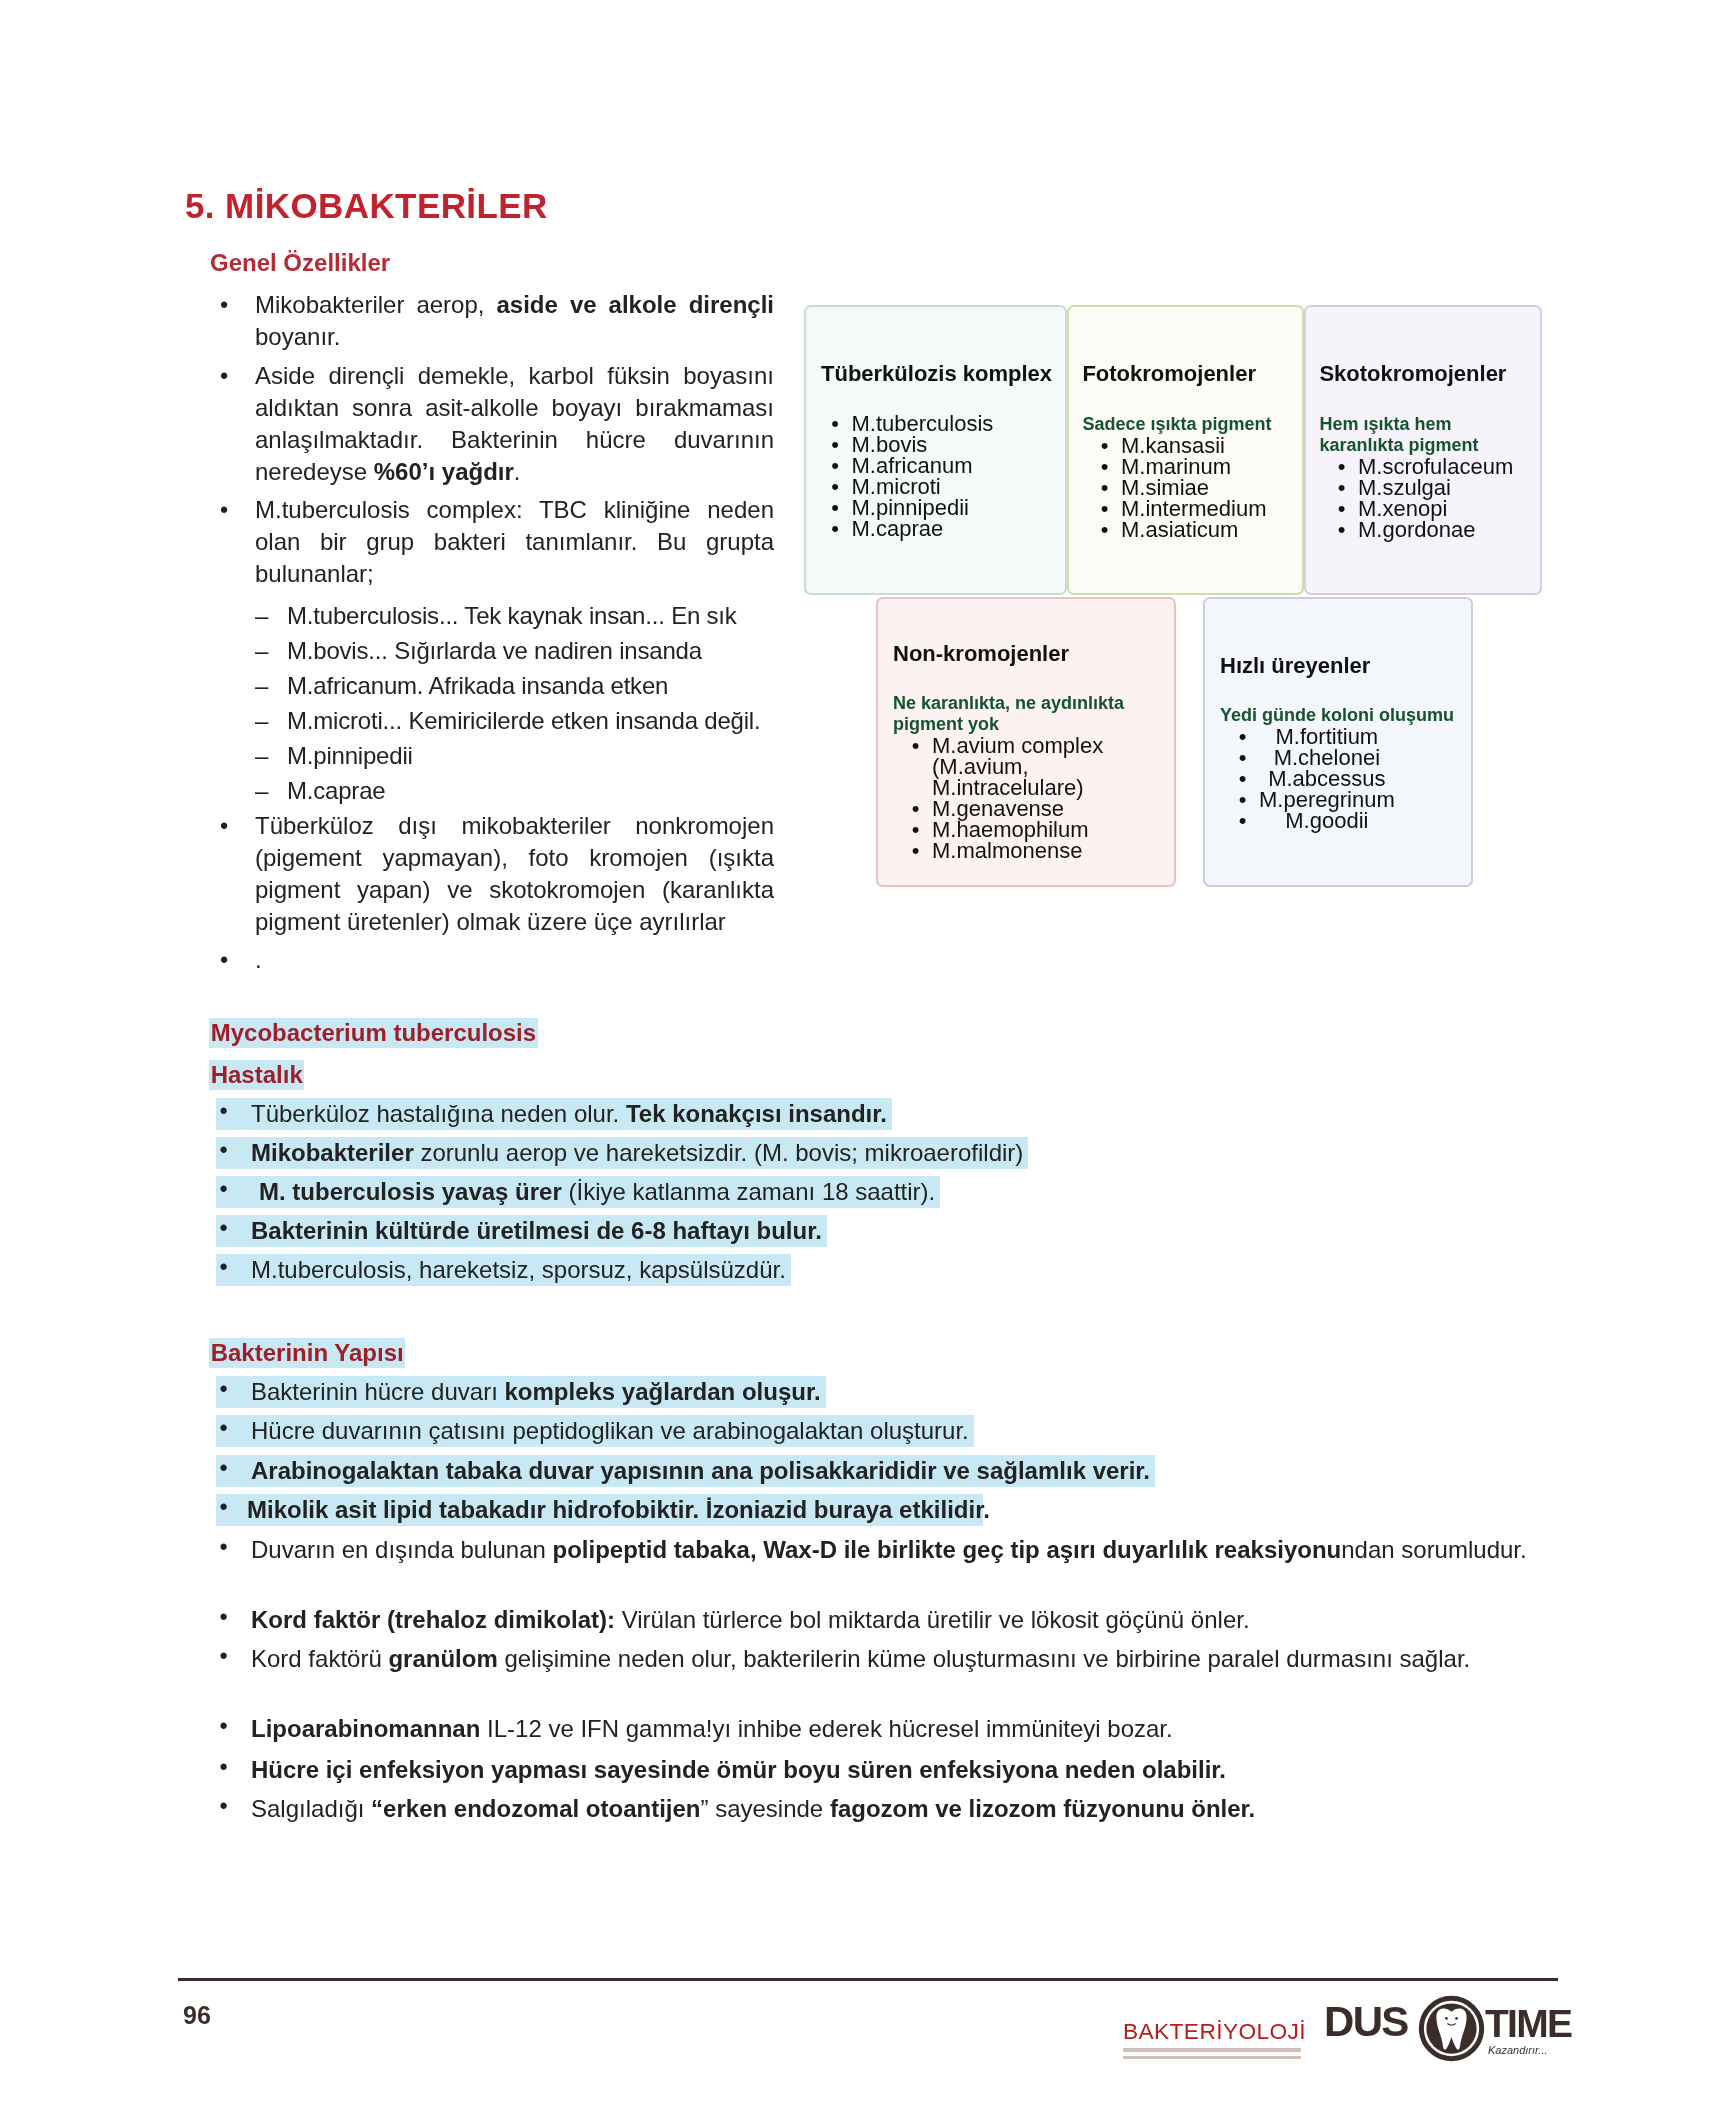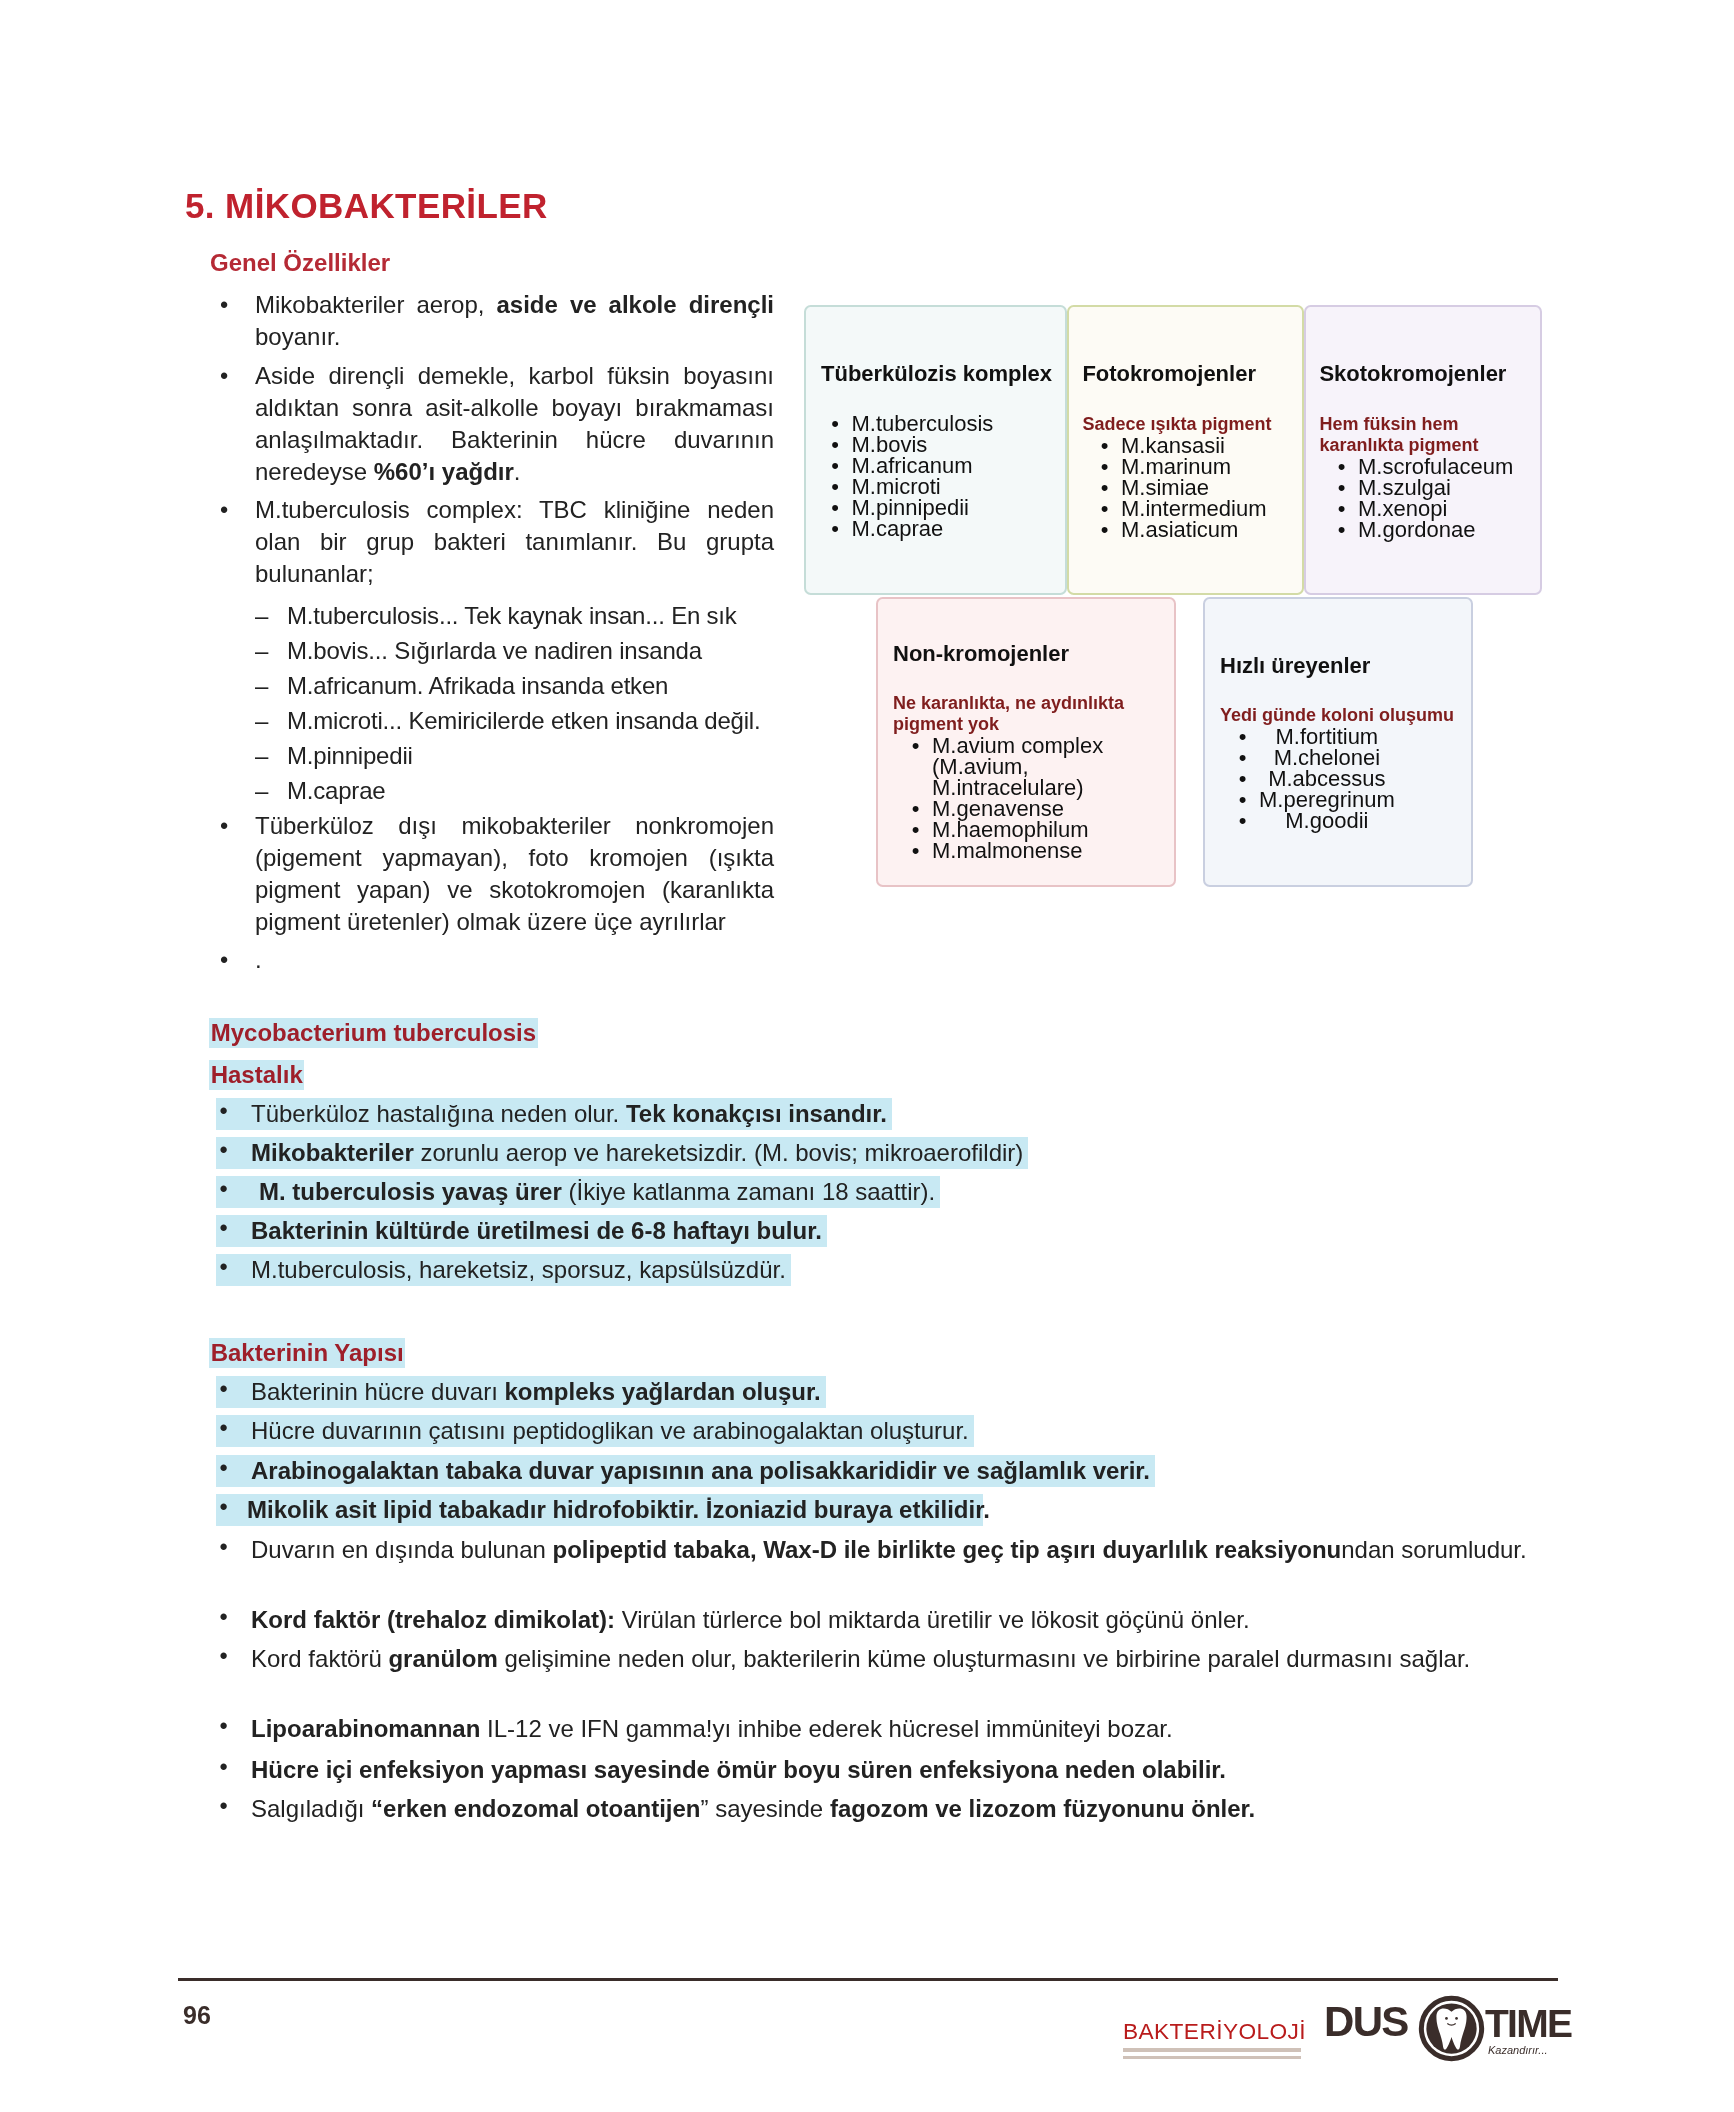--- a/index.html
+++ b/index.html
@@ -15,21 +15,21 @@
   .left-col li.b { position: relative; padding-left: 35px; text-align: justify; margin-bottom: 6.7px; }
   .left-col li.b::before { content: "•"; position: absolute; left: 0; top: 0; font-size: 23.5px; }
   .left-col li.d { position: relative; padding-left: 67px; margin-bottom: 2.9px; letter-spacing: -0.2px; }
   .left-col li.d::before { content: "–"; position: absolute; left: 35px; top: 0; }
   .left-col .tight { letter-spacing: -0.9px; }
 
   
   .card { position: absolute; border: 2.5px solid; border-radius: 6.7px; box-sizing: border-box;
           font-family: "Liberation Sans", sans-serif; color: #111; }
   .card .ct { font-size: 22px; font-weight: bold; }
-  .card .cs { font-size: 18px; font-weight: bold; color: #7f1d1d; line-height: 21px; }
+  .card .cs { font-size: 18px; font-weight: bold; color: #14532d; line-height: 21px; }
   .card ul { margin: 0; padding: 0; list-style: none; font-size: 22px; line-height: 21px; }
   .card li { position: relative; padding-left: 22px; }
   .card li::before { content: "•"; position: absolute; left: 1.7px; }
 
   .sec-head { font-size: 24px; font-weight: bold; color: #9e1f2a; background: #c8e9f3; padding: 0 1.7px; line-height: 30px; }
 
   .list2 { left: 216px; width: 1343px; font-size: 24px; color: #222; }
   .list2 .it { position: absolute; left: 0; white-space: nowrap; }
   .list2 .bul { position: absolute; left: 3.4px; font-size: 23.5px; }
   .list2 .txt { position: absolute; left: 35px; line-height: 32px; }
@@ -91,21 +91,21 @@
     <ul class="abs" style="left:30px;top:128px;">
         <li>M.kansasii</li>
         <li>M.marinum</li>
         <li>M.simiae</li>
         <li>M.intermedium</li>
         <li>M.asiaticum</li>
       </ul>
   </div>
   <div class="card" id="card2" style="left: 1304px; top: 305px; width: 238px; height: 290px; background: rgb(247, 243, 250); border-color: rgb(214, 204, 227);">
     <div class="ct abs" style="left:13.4px;top:54px;">Skotokromojenler</div>
-    <div class="cs abs" style="left:13.4px;top:107px;width:176px;">Hem füksin hem karanlıkta pigment</div>
+    <div class="cs abs" style="left:13.4px;top:107px;width:176px;">Hem ışıkta hem karanlıkta pigment</div>
     <ul class="abs" style="left:30px;top:149px;">
         <li>M.scrofulaceum</li>
         <li>M.szulgai</li>
         <li>M.xenopi</li>
         <li>M.gordonae</li>
       </ul>
   </div>
   <div class="card" id="card3" style="left: 876px; top: 597px; width: 300px; height: 290px; background: rgb(253, 242, 242); border-color: rgb(232, 195, 198);">
     <div class="ct abs" style="left:15px;top:42px;">Non-kromojenler</div>
     <div class="cs abs" style="left:15px;top:94px;width:252px;">Ne karanlıkta, ne aydınlıkta pigment yok</div>

